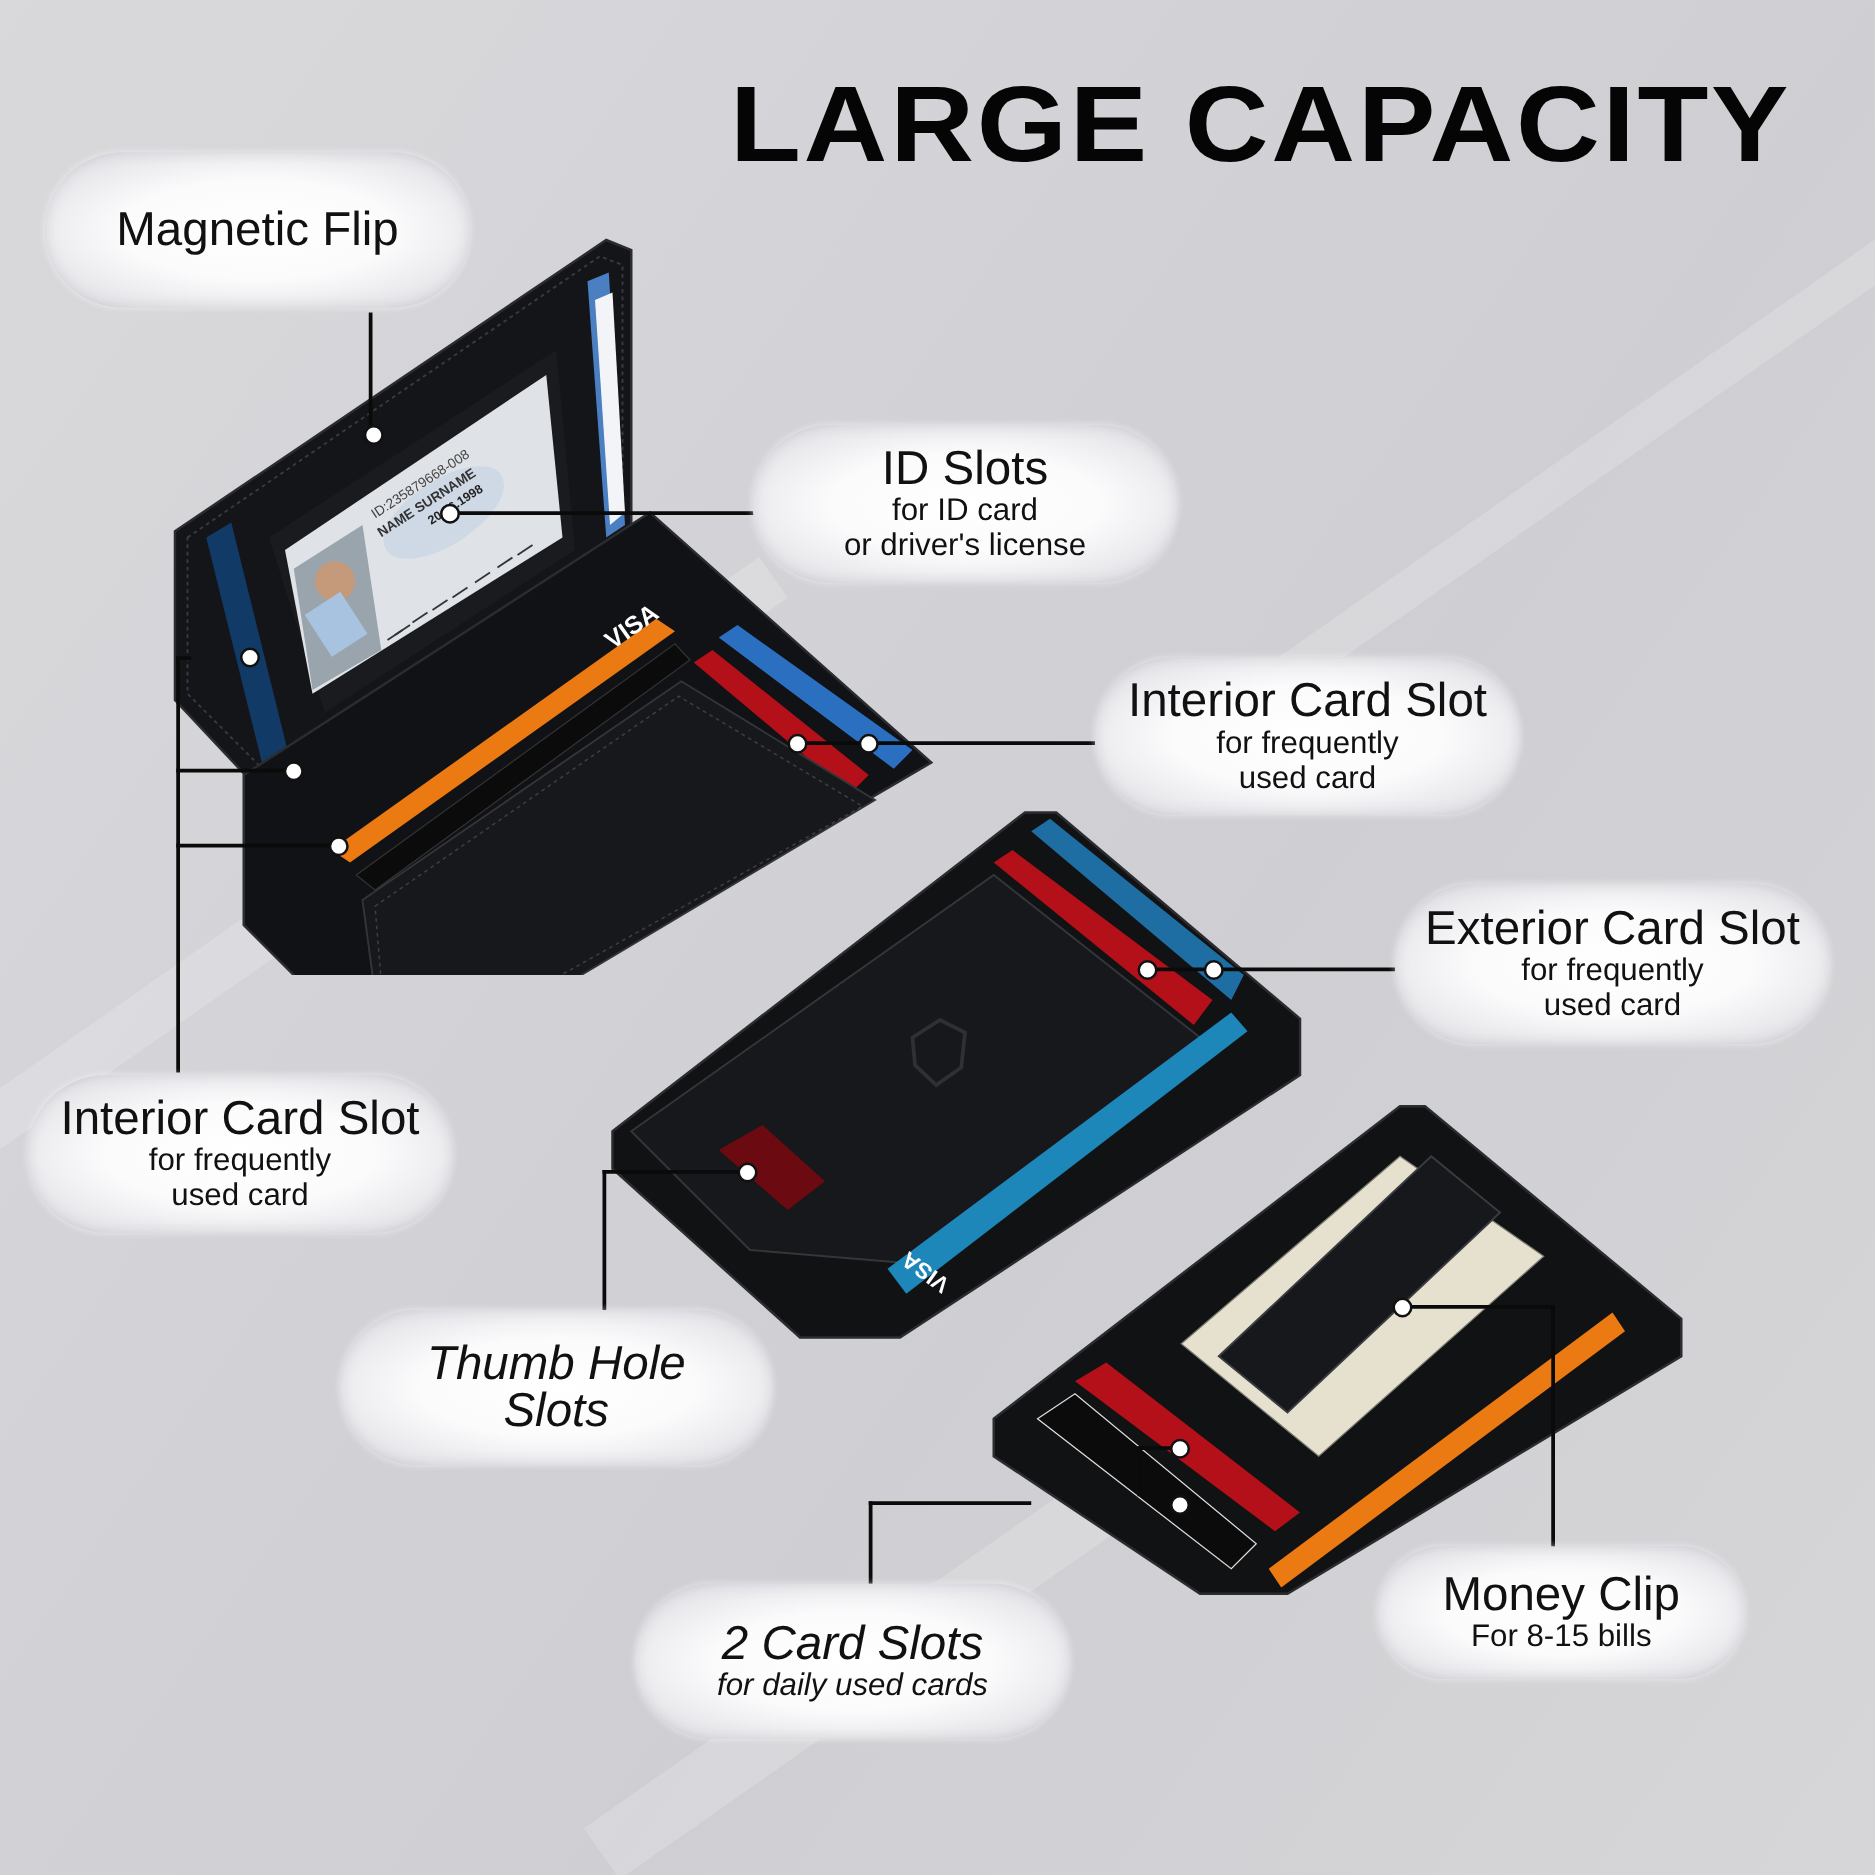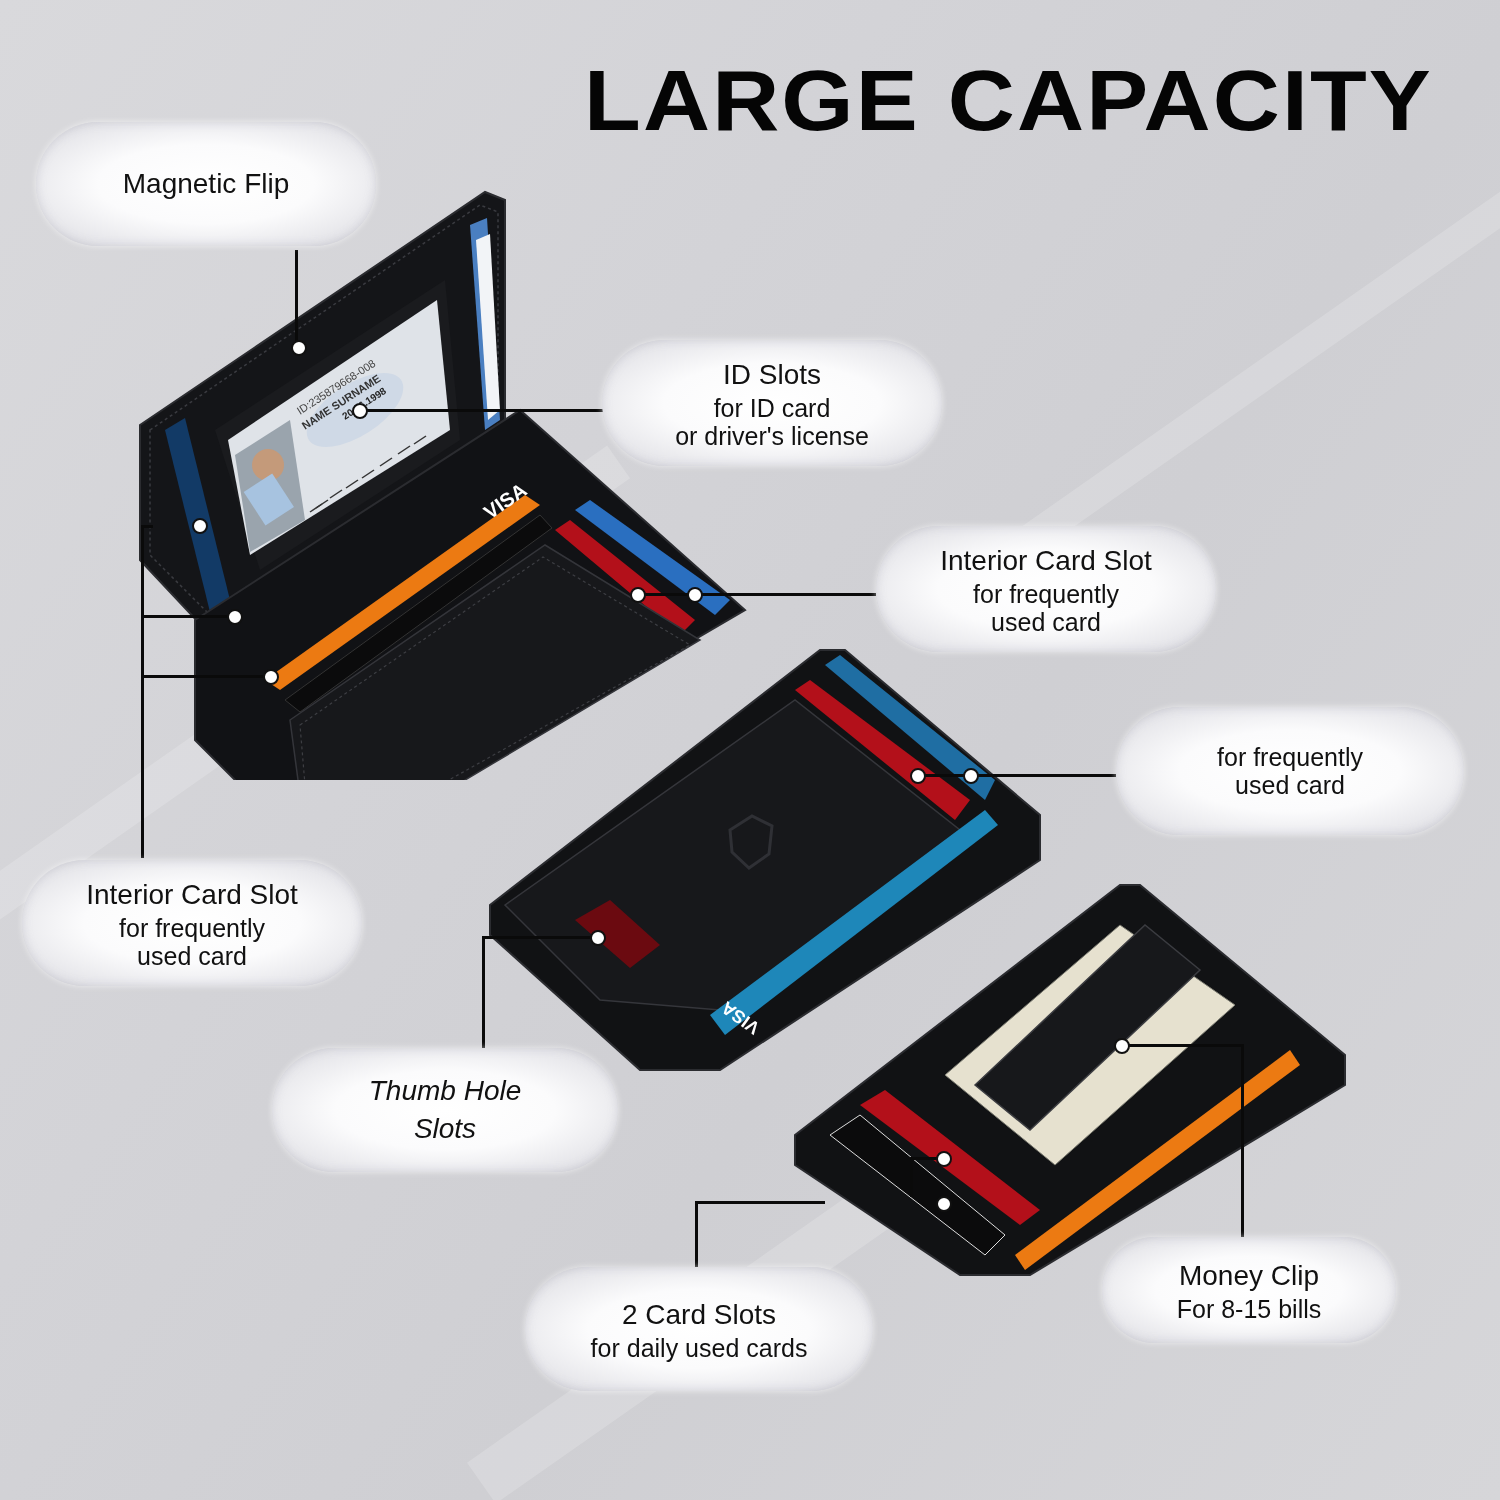--- a/index.html
+++ b/index.html
@@ -14,21 +14,21 @@
     font-family:"Liberation Sans", sans-serif; font-weight:900; font-size:86px;
     letter-spacing:2px; color:#050505; line-height:96px; white-space:nowrap;
     transform: scaleX(1.08); transform-origin:left top;
   }
   .pill {
     position:absolute; border-radius:70px; text-align:center; color:#111;
     background: radial-gradient(ellipse at center, #ffffff 0%, #fbfbfc 45%, #e6e6ea 80%, #d2d2d8 100%);
     box-shadow: 0 0 6px rgba(255,255,255,0.6), inset 0 0 10px rgba(160,160,175,0.35);
     display:flex; flex-direction:column; justify-content:center; align-items:center;
   }
-  .pill .h { font-size:28px; line-height:38px; }
+  .pill .h { font-size:38px; line-height:38px; }
   .pill .s { font-size:25px; line-height:28px; }
   .line { position:absolute; background:#0a0a0a; }
   .dot { position:absolute; width:12px; height:12px; border-radius:50%; background:#fff; border:2px solid #111; }
   .wallet { position:absolute; }
 </style>
 </head>
 <body>
 
 <div class="streak" style="left:-200px;top:700px;width:900px;height:40px;"></div>
 <div class="streak" style="left:900px;top:300px;width:900px;height:30px;"></div>
@@ -163,36 +163,37 @@
   <div class="s">or driver's license</div>
 </div>
 
 <div class="pill" style="left:876px;top:526px;width:340px;height:126px;">
   <div class="h">Interior Card Slot</div>
   <div class="s">for frequently</div>
   <div class="s">used card</div>
 </div>
 
 <div class="pill" style="left:1116px;top:707px;width:348px;height:128px;">
+  <div class="h">Exterior Card Slot</div>
   <div class="s">for frequently</div>
   <div class="s">used card</div>
 </div>
 
 <div class="pill" style="left:22px;top:860px;width:340px;height:126px;">
   <div class="h">Interior Card Slot</div>
   <div class="s">for frequently</div>
   <div class="s">used card</div>
 </div>
 
 <div class="pill" style="left:272px;top:1048px;width:346px;height:124px;font-style:italic;">
   <div class="h">Thumb Hole</div>
   <div class="h">Slots</div>
 </div>
 
-<div class="pill" style="left:525px;top:1267px;width:348px;height:124px;">
+<div class="pill" style="left:508px;top:1267px;width:348px;height:124px;font-style:italic;">
   <div class="h">2 Card Slots</div>
   <div class="s">for daily used cards</div>
 </div>
 
 <div class="pill" style="left:1102px;top:1237px;width:294px;height:106px;">
   <div class="h">Money Clip</div>
   <div class="s">For 8-15 bills</div>
 </div>
 
 </body></html>

